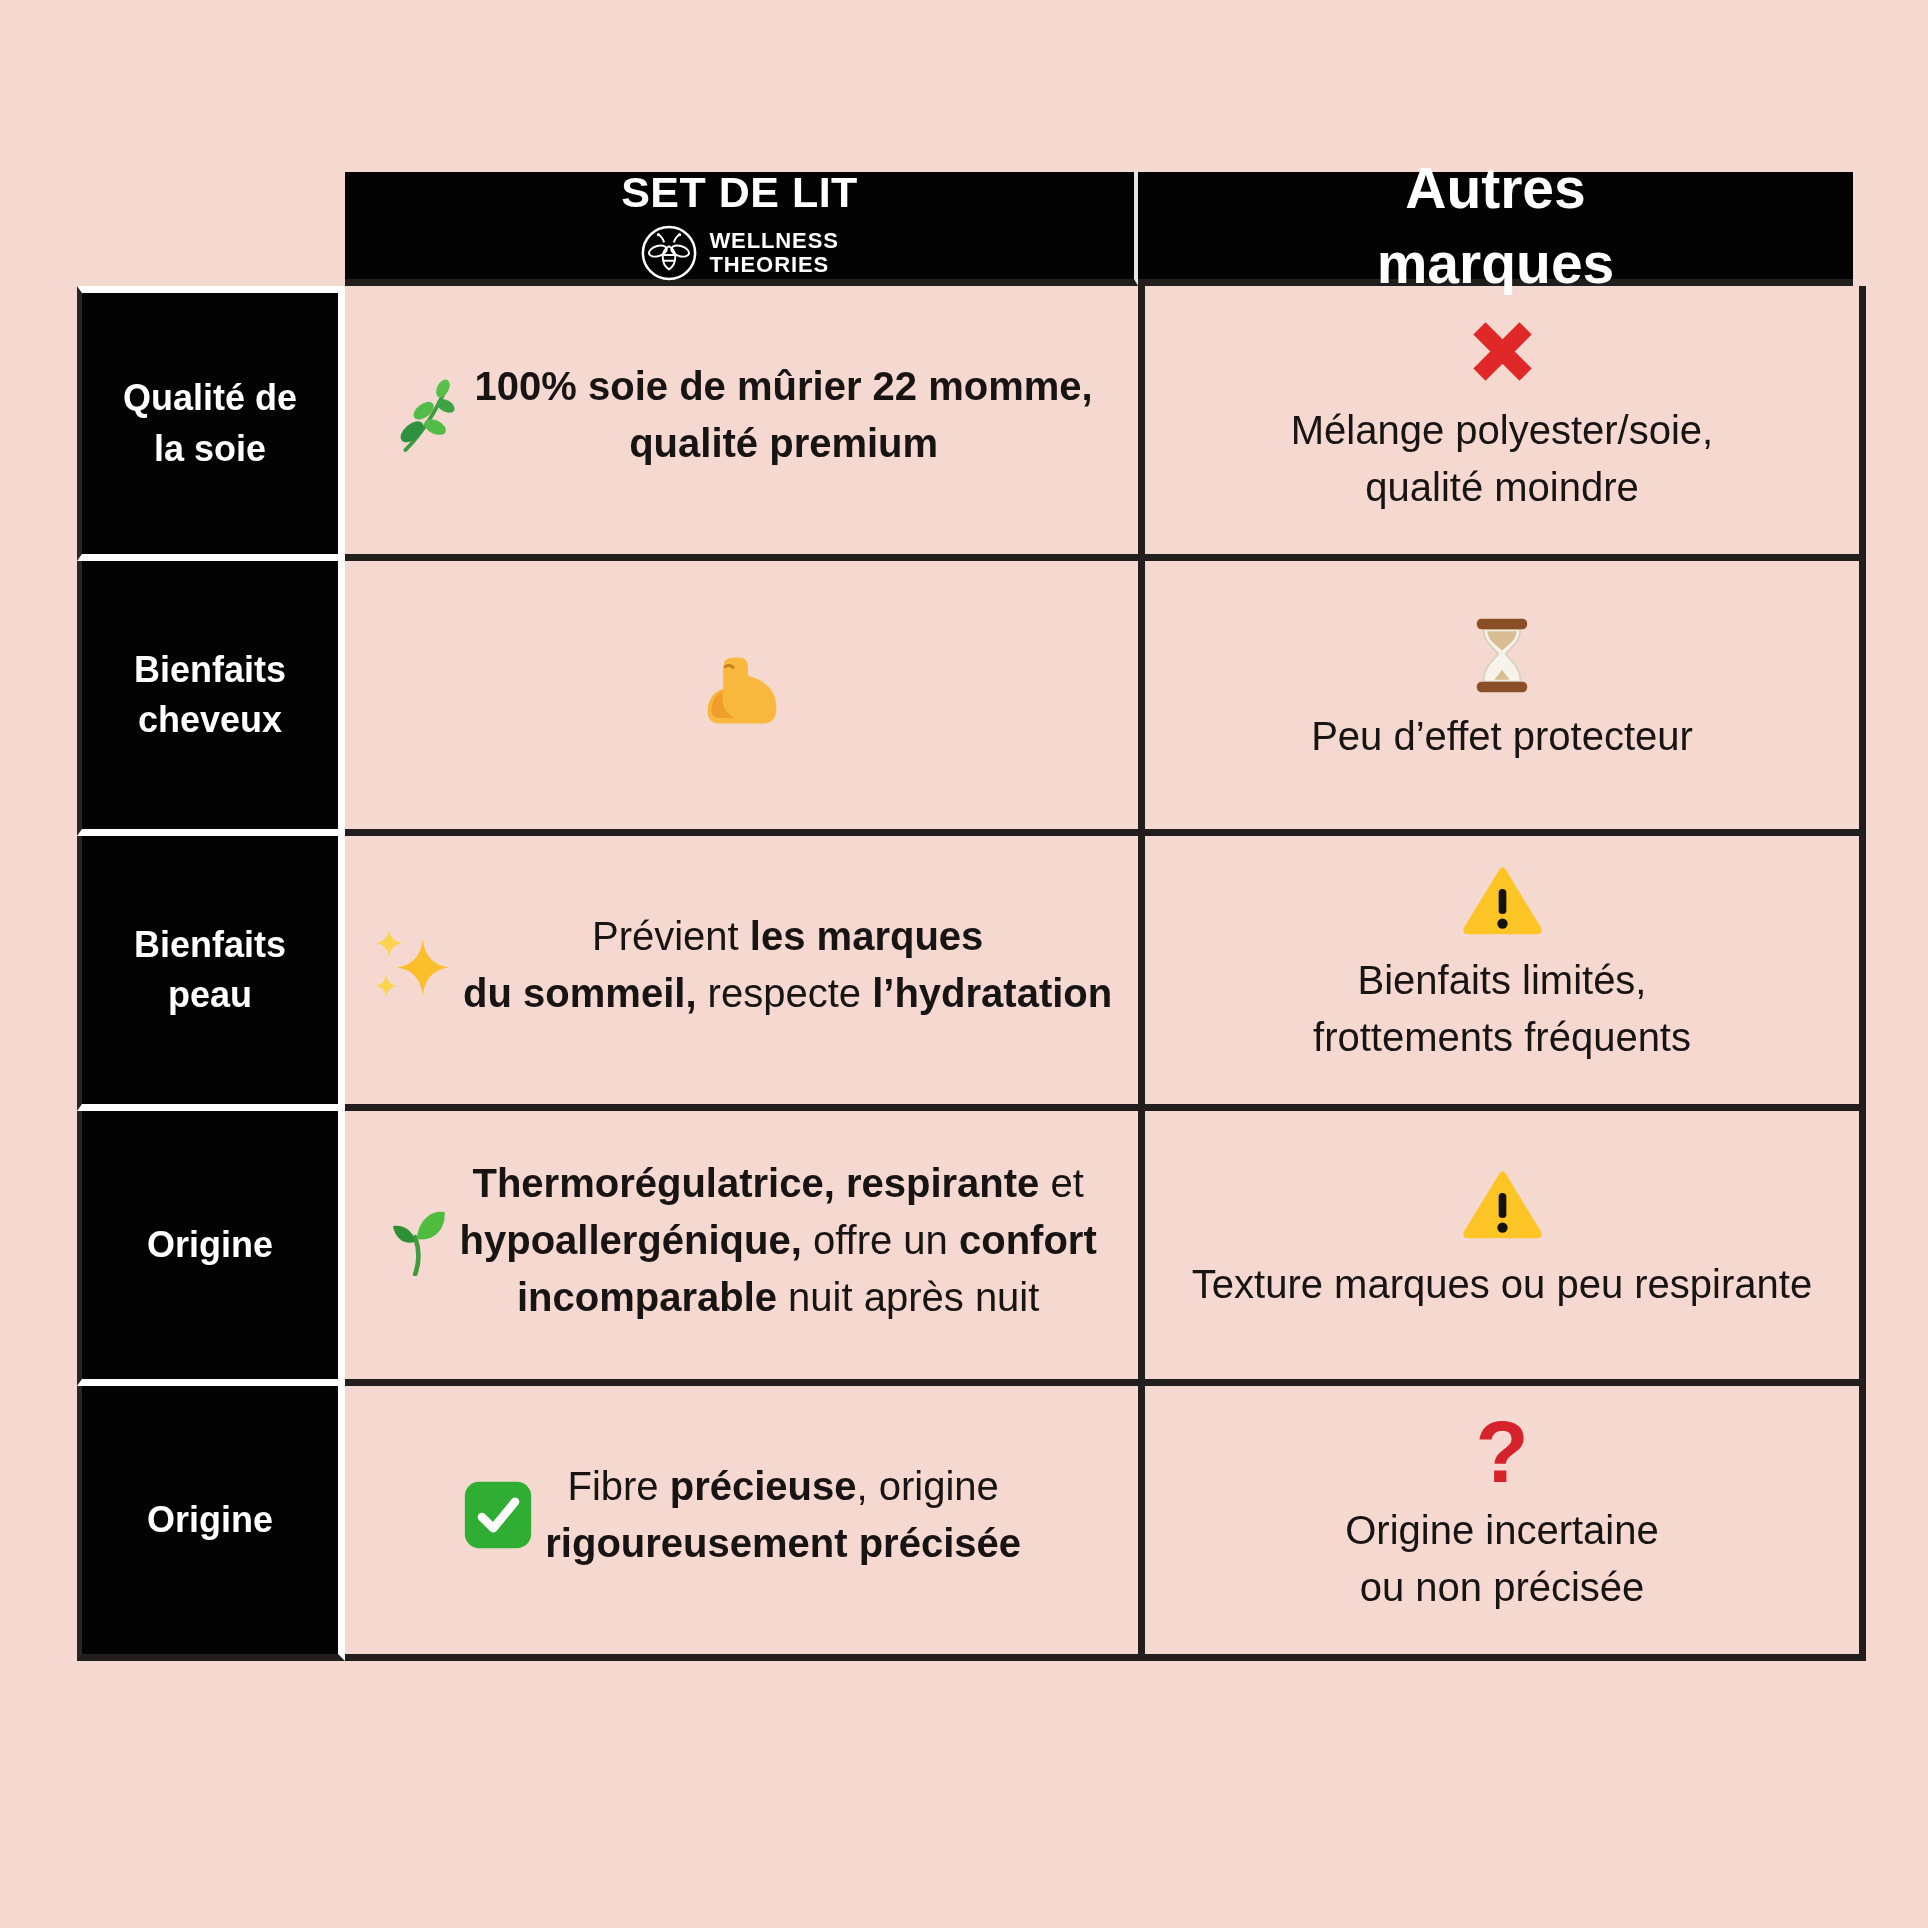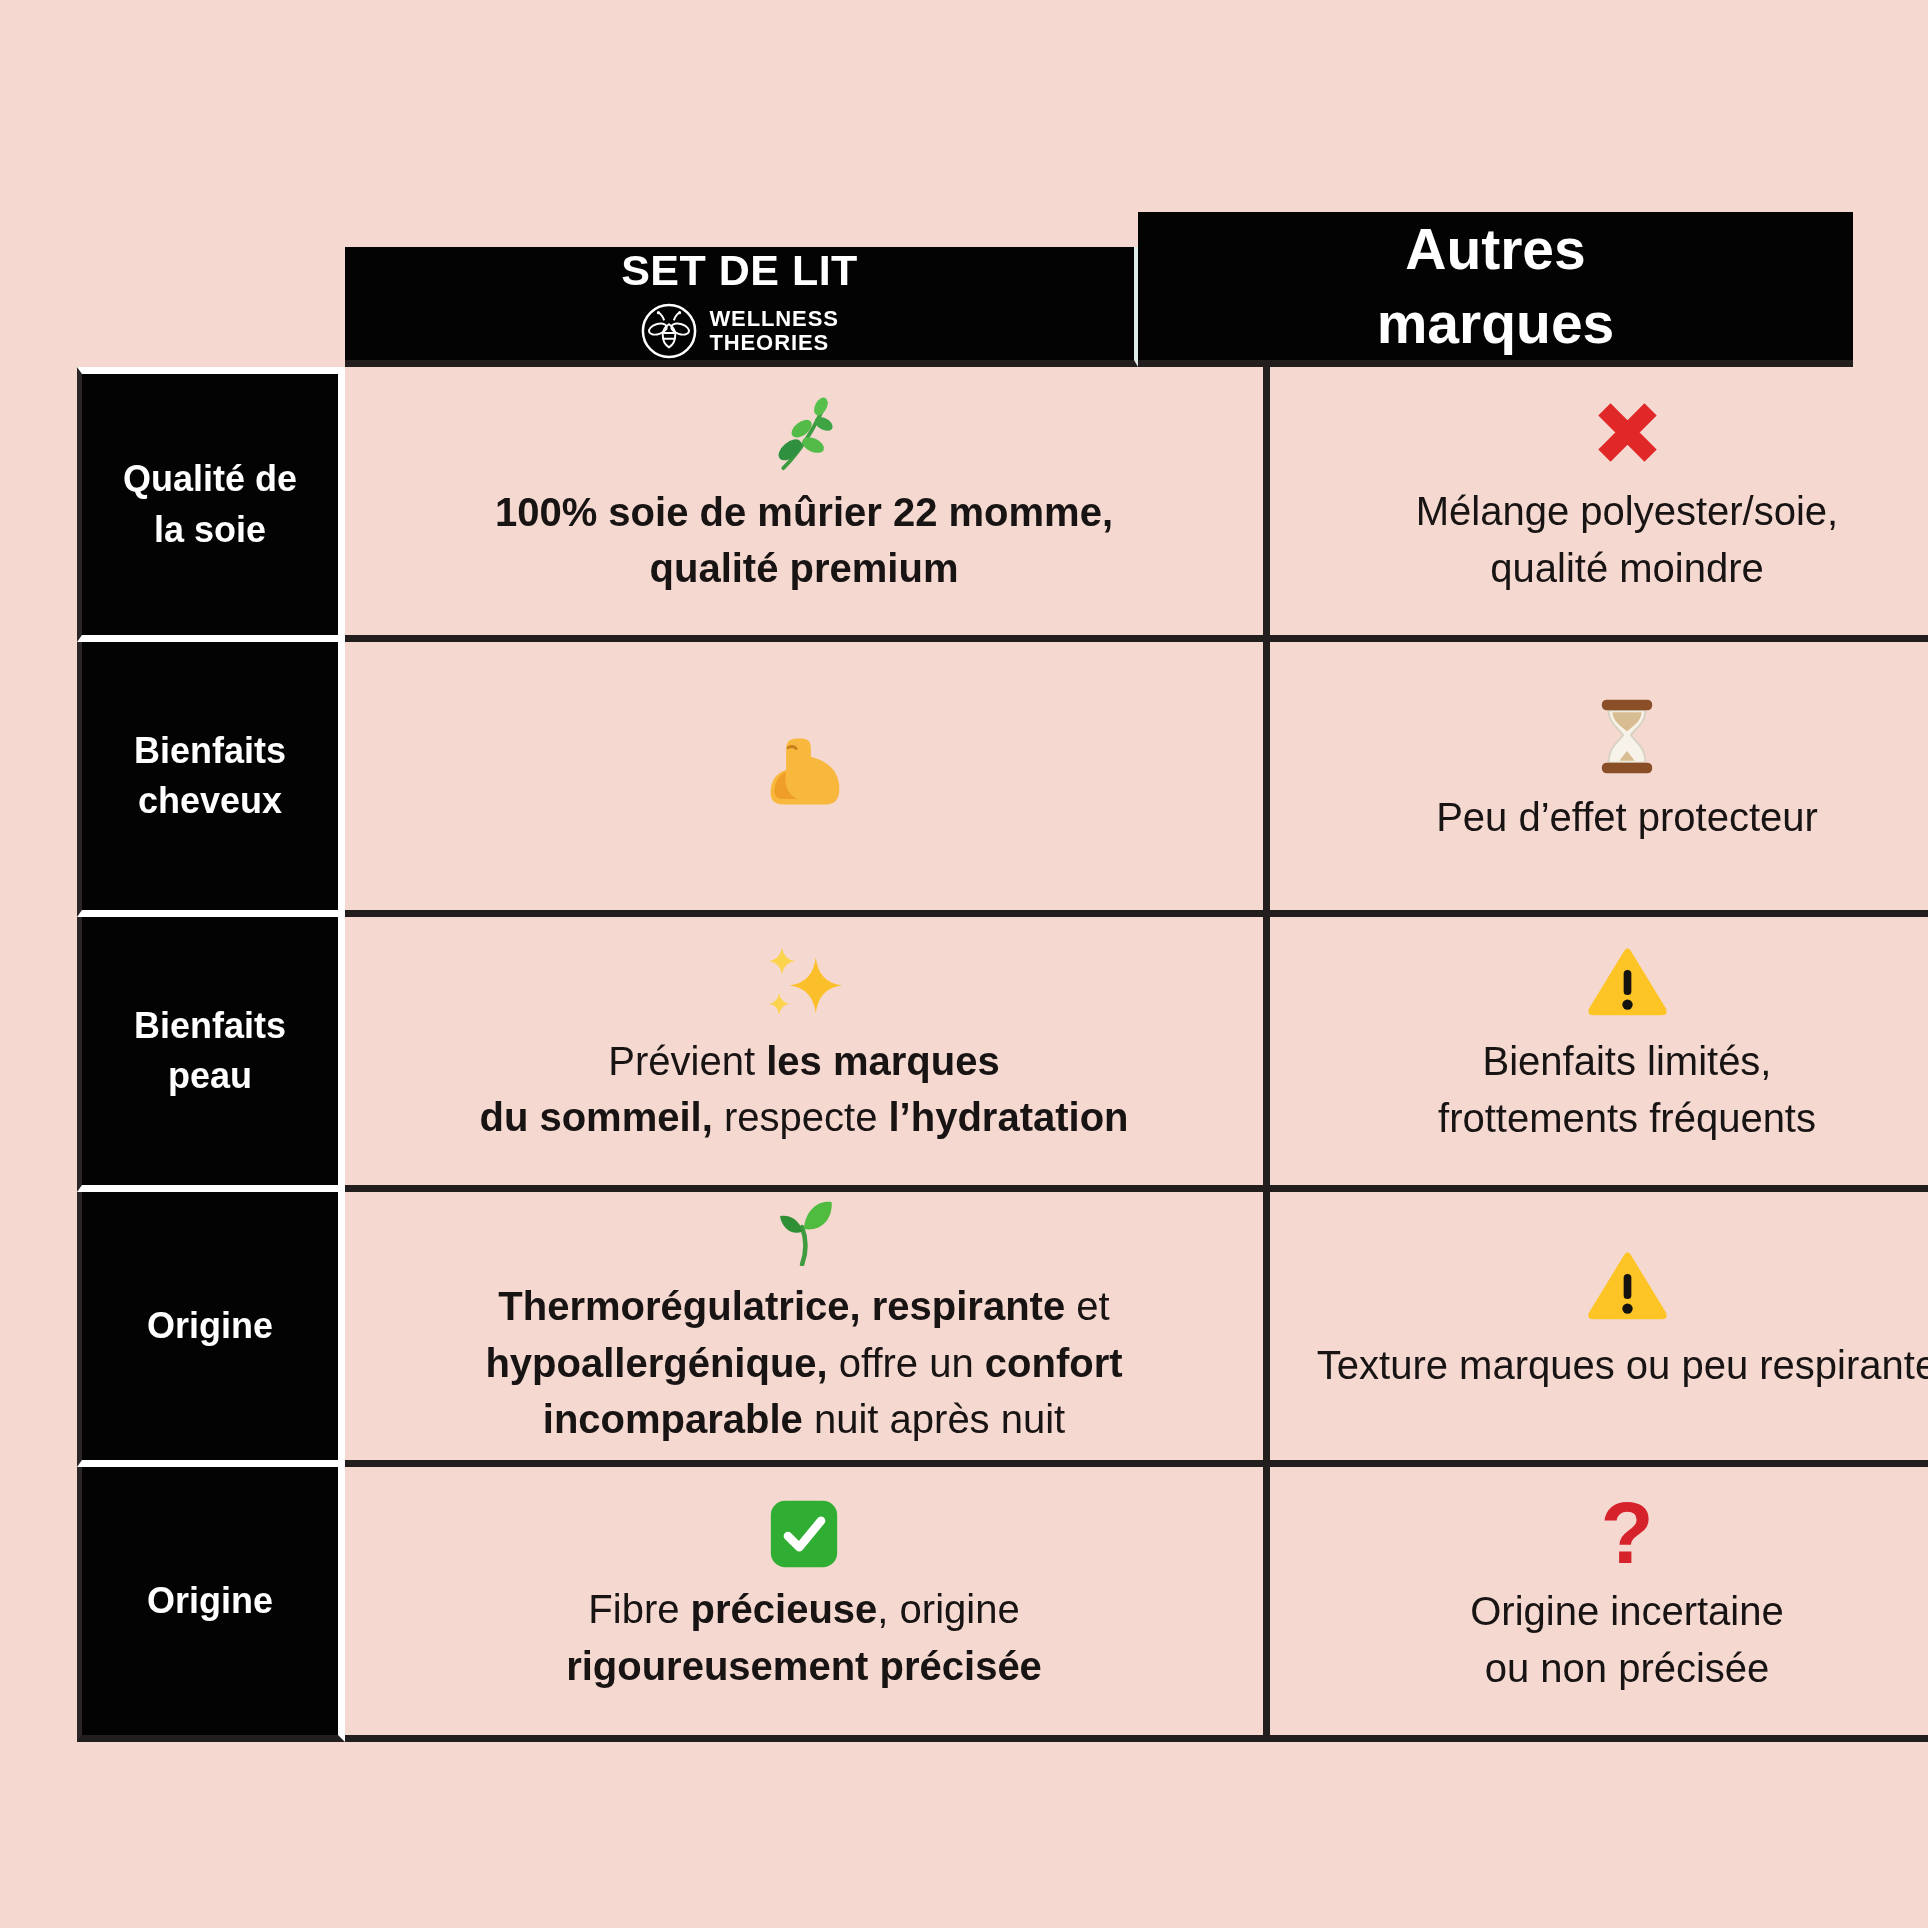--- a/index.html
+++ b/index.html
@@ -9,21 +9,21 @@
     font-family:"Liberation Sans","DejaVu Sans",sans-serif;
     -webkit-font-smoothing:antialiased;
     overflow:hidden;
   }
   *{box-sizing:border-box;}
   .board{position:absolute;left:77px;top:172px;width:1776px;}
   .row{display:flex;}
   .cell{flex:none;}
 
   
-  .head-row{height:195px;align-items:flex-end;}
+  .head-row{height:114px;}
   .spacer{width:268px;background:transparent;}
   .head{background:#040303;color:#ffffff;display:flex;flex-direction:column;
         align-items:center;justify-content:center;border-bottom:7.5px solid #221e1e;}
   .head.brand{width:793px;border-right:4.7px solid #dde9e6;}
   .head.other{width:715px;}
   .brand-title{font-size:43px;font-weight:800;letter-spacing:0.5px;line-height:1.1;}
   .brand-logo-row{display:flex;align-items:center;gap:11.3px;margin-top:7.5px;}
   .brand-words{display:flex;flex-direction:column;align-items:flex-start;
                font-size:22px;font-weight:800;line-height:1.08;letter-spacing:0.9px;}
   .other-title{font-size:57px;font-weight:800;line-height:1.3;text-align:center;white-space:pre-line;}
@@ -33,22 +33,22 @@
   .label{
     width:268px;background:#040303;color:#ffffff;
     border-left:5.6px solid #2b2625;border-right:7.5px solid #ffffff;border-bottom:7.5px solid #ffffff;
     display:flex;align-items:center;justify-content:center;
     text-align:center;font-size:36px;font-weight:800;line-height:1.4;
     white-space:pre-line;padding:0 23px;
   }
   .data-row.first .label{border-top:7.5px solid #ffffff;}
   .data-row.last  .label{border-bottom:7.5px solid #221e1e;}
   .c1{
-    width:918px;border-bottom:7.5px solid #221e1e;
-    display:flex;flex-direction:column;align-items:center;justify-content:center;
+    width:793px;border-bottom:7.5px solid #221e1e;
+    display:flex;flex-direction:row;align-items:center;justify-content:center;
     gap:11.3px;padding:7.5px 19px 17px;
   }
   .c2{
     width:728px;border-left:7.5px solid #221e1e;border-right:7.5px solid #221e1e;border-bottom:7.5px solid #221e1e;
     display:flex;flex-direction:column;align-items:center;justify-content:center;
     gap:13px;padding:7.5px 17px 17px;
   }
   .txt{
     white-space:pre-line;text-align:center;color:#181414;
     font-size:40px;line-height:1.42;font-weight:400;

